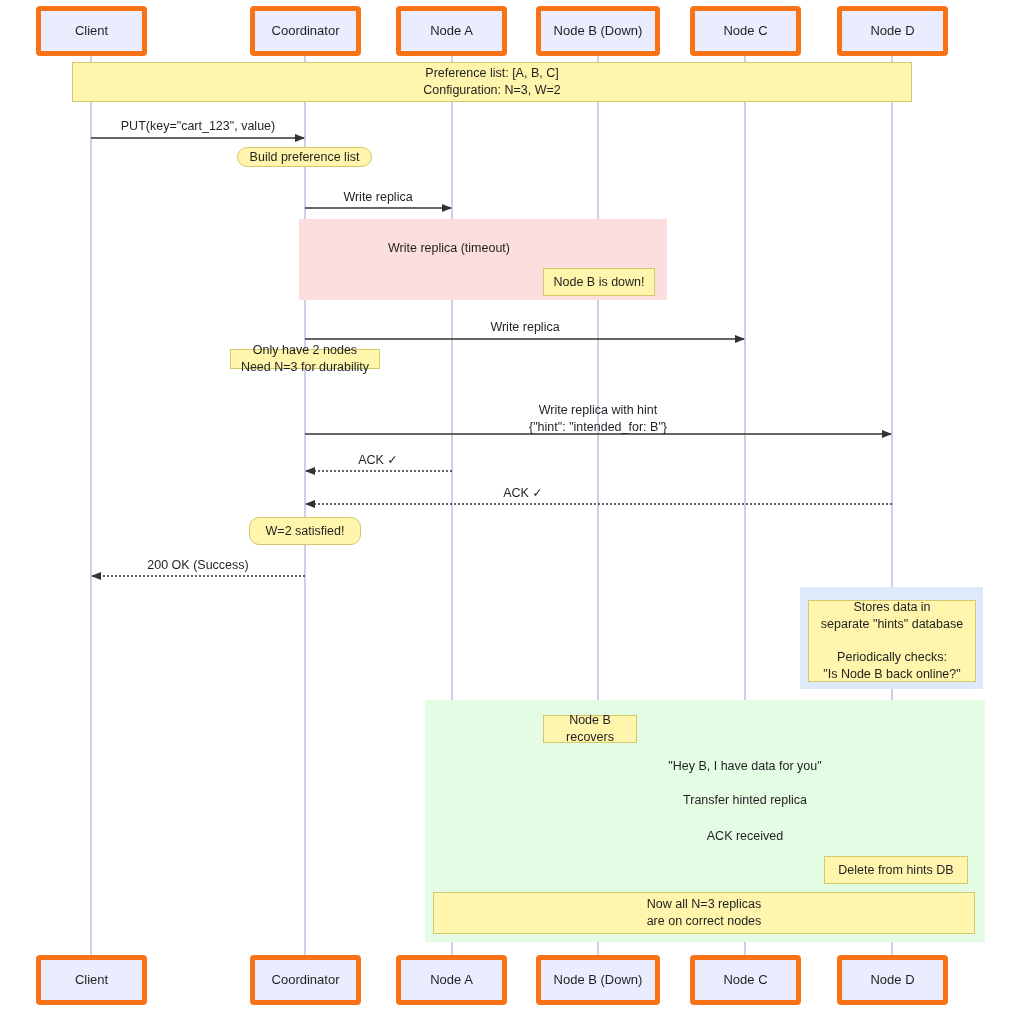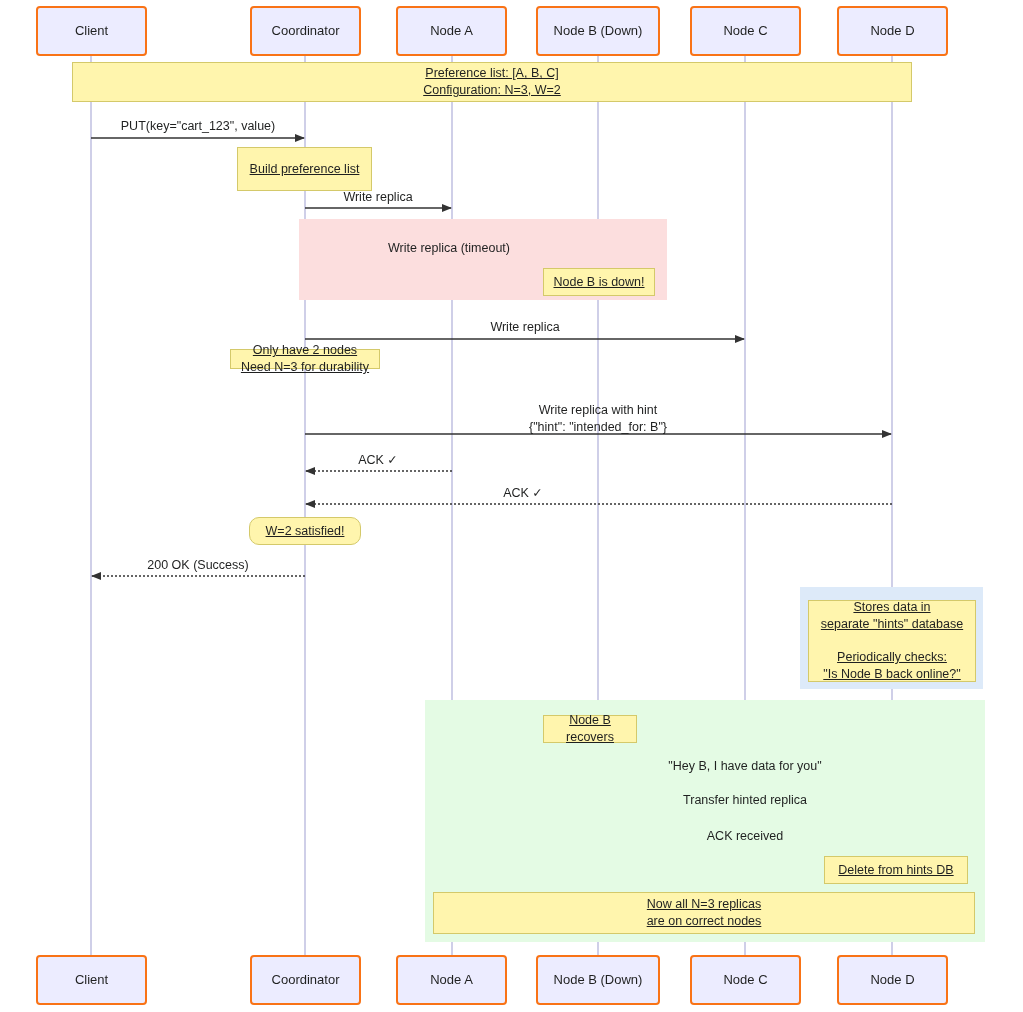--- a/index.html
+++ b/index.html
@@ -27,21 +27,21 @@
   }
   #svg-layer { z-index: 1; }
   #html-layer { z-index: 2; pointer-events: none; }
   #html-layer > * { pointer-events: auto; }
 
   
   .actor-box {
     position: absolute;
     box-sizing: border-box;
     background: #ececff;
-    border: 2px solid #f97316;
+    border: 5px solid #f97316;
     border-radius: 4px;
     display: flex;
     align-items: center;
     justify-content: center;
     font-size: 13px;
     color: #1f2020;
     text-align: center;
     line-height: 1.2;
   }
 
@@ -54,21 +54,20 @@
     display: flex;
     flex-direction: column;
     align-items: center;
     justify-content: center;
     font-size: 12.5px;
     color: #1f2020;
     text-align: center;
     line-height: 1.35;
     white-space: pre-line;
     padding: 3px 8px;
-    text-decoration: underline;
   }
 
   
   .region {
     position: absolute;
     box-sizing: border-box;
   }
   .region.red   { background: #fcdede; }
   .region.green { background: #e4fbe4; }
   .region.blue  { background: #ddeaf9; }
@@ -163,21 +162,21 @@
         <div class="actor-box" style="left: 690px; top: 955px; width: 111px; height: 50px;">
           <span>Node C</span>
         </div>
         <div class="actor-box" style="left: 837px; top: 955px; width: 111px; height: 50px;">
           <span>Node D</span>
         </div>
       </div>
     <div id="notes-host">
         <div class="note" style="left: 72px; top: 62px; width: 840px; height: 40px;">Preference list: [A, B, C]
 Configuration: N=3, W=2</div>
-        <div class="note" style="left: 237px; top: 147px; width: 135px; height: 44px;">Build preference list</div>
+        <div class="note" style="left: 237px; top: 147px; width: 135px; height: 20px; border-radius: 11px;">Build preference list</div>
         <div class="note" style="left: 543px; top: 268px; width: 112px; height: 28px;">Node B is down!</div>
         <div class="note" style="left: 230px; top: 349px; width: 150px; height: 20px;">Only have 2 nodes
 Need N=3 for durability</div>
         <div class="note" style="left: 249px; top: 517px; width: 112px; height: 28px; border-radius: 10px;">W=2 satisfied!</div>
         <div class="note" style="left: 808px; top: 600px; width: 168px; height: 82px;">Stores data in
 separate "hints" database
 
 Periodically checks:
 "Is Node B back online?"</div>
         <div class="note" style="left: 543px; top: 715px; width: 94px; height: 28px;">Node B recovers</div>

